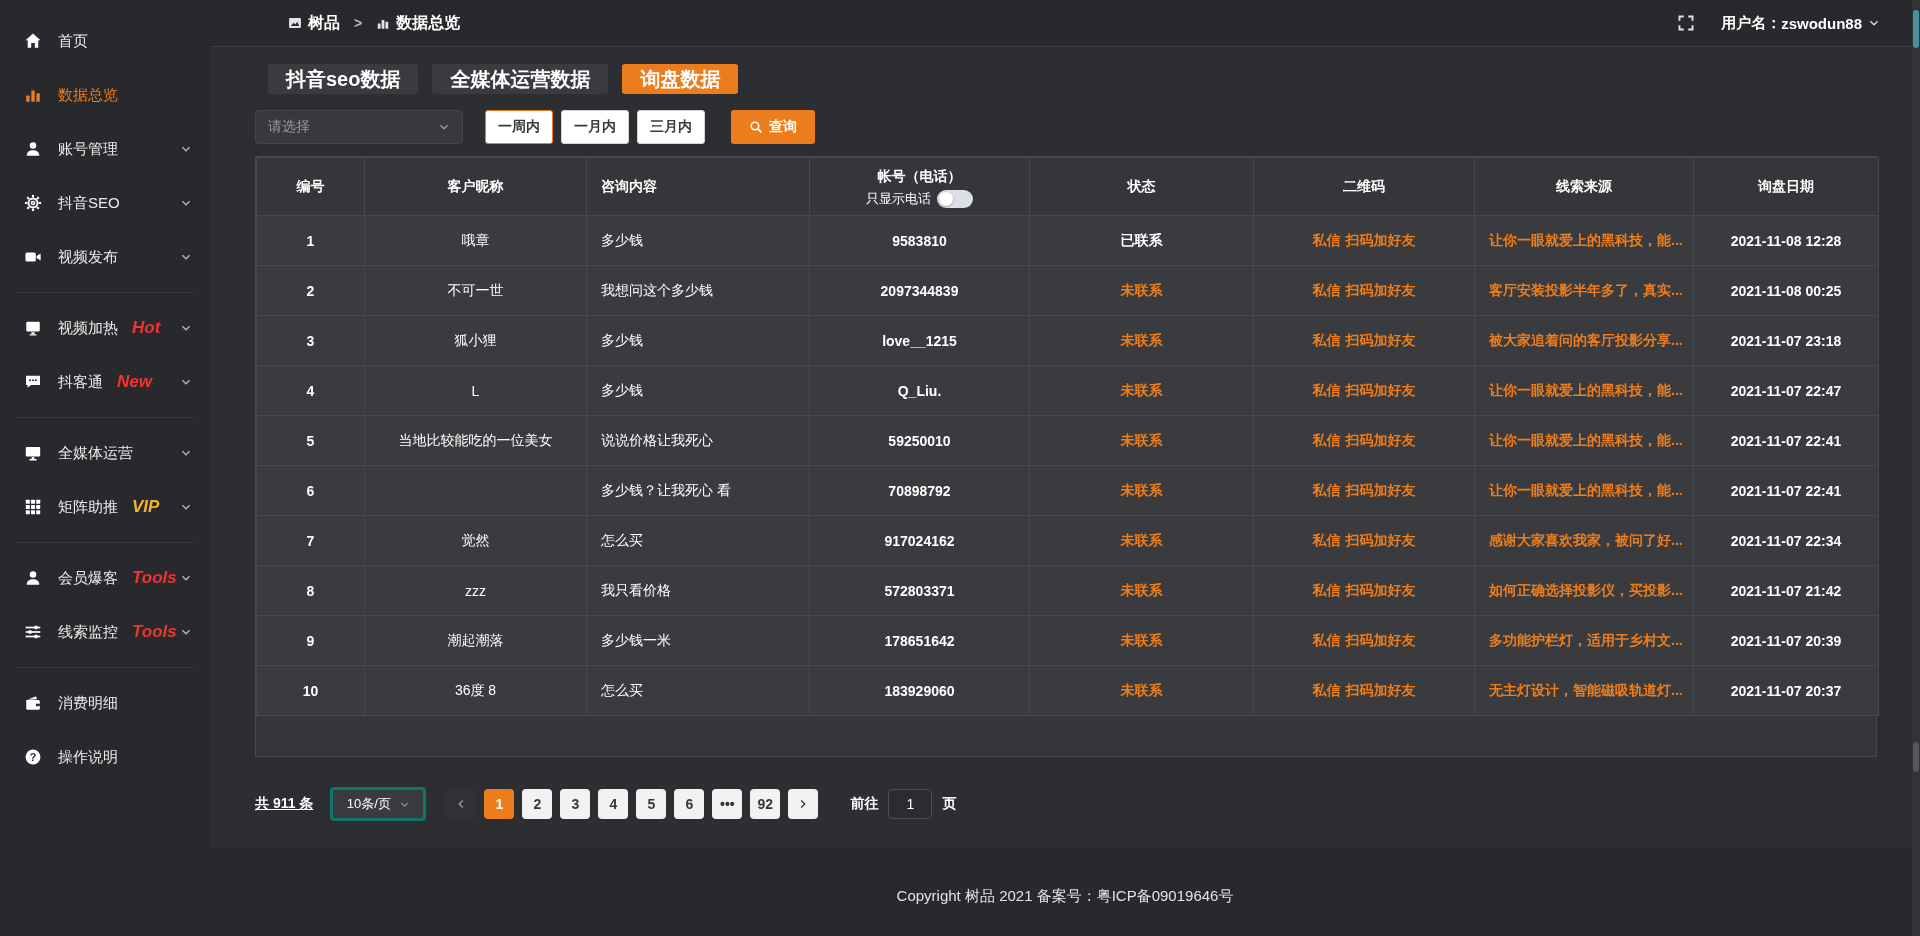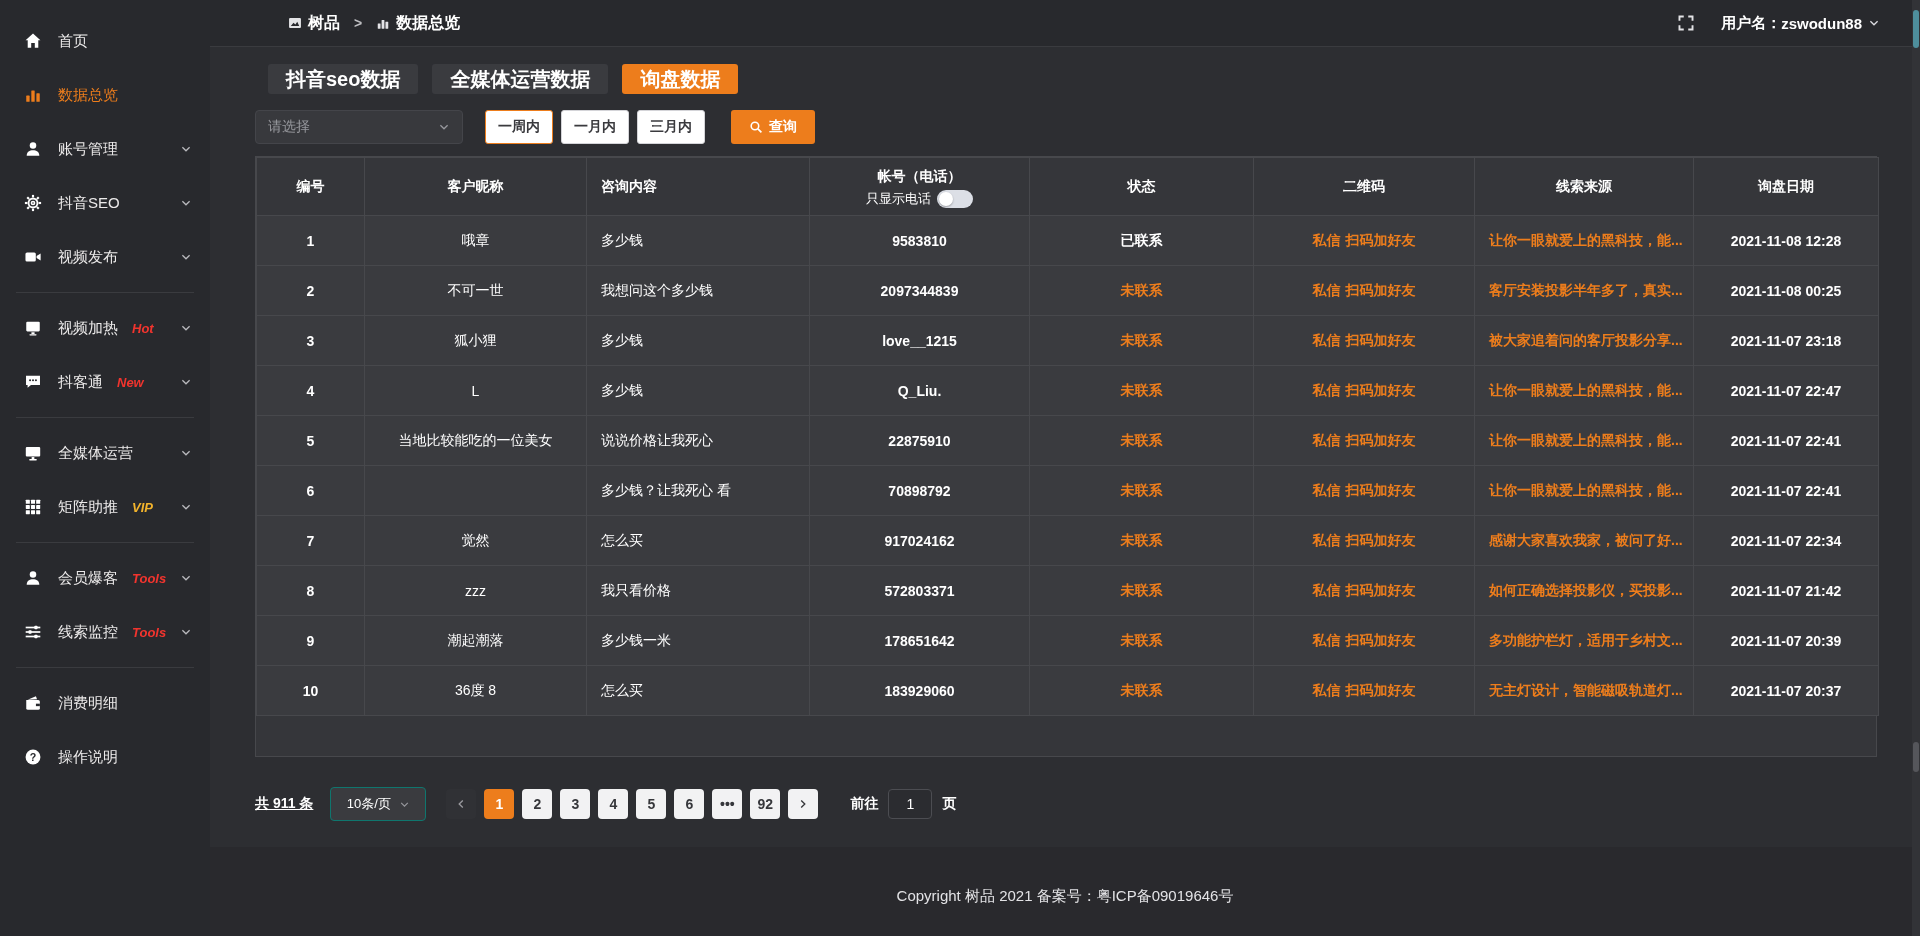--- a/index.html
+++ b/index.html
@@ -24,21 +24,21 @@
   .logo-cn { font-weight:bold; font-size:27px; margin-left:4px; }
   .nav { display:flex; flex-direction:column; padding-top:6px; }
   .nav-item {
     height:54px; display:flex; align-items:center; padding:0 18px 0 24px;
     font-size:15px; color:#eceaea; cursor:pointer;
   }
   .nav-item .ico { width:18px; height:18px; margin-right:16px; display:inline-flex; color:#fff; }
   .nav-item .ico svg { width:18px; height:18px; }
   .nav-item.active, .nav-item.active .ico { color:#ED7D1C; }
   .nav-label { flex:none; }
-  .badge { font-size:13px; font-style:italic; font-weight:bold; margin-left:14px; }
+  .badge { font-size:17px; font-style:italic; font-weight:bold; margin-left:14px; }
   .badge.danger { color:#f1342e; }
   .badge.vip { color:#f3b42c; }
   .nav-chevron { margin-left:auto; color:#b9b9bd; display:inline-flex; }
   .nav-chevron svg { width:12px; height:12px; }
   .nav-divider { height:1px; background:#3a3b3f; margin:8px 16px; }
 
   
   .main { flex:1; display:flex; flex-direction:column; min-width:0; }
   .topbar {
     height:47px; flex:none; background:#28292d; display:flex; align-items:center;
@@ -107,21 +107,21 @@
   }
   .toggle::after {
     content:""; position:absolute; left:2px; top:2px; width:14px; height:14px; border-radius:50%;
     background:#fff; box-shadow:0 1px 2px rgba(0,0,0,.3);
   }
 
   
   .pager { display:flex; align-items:center; margin-top:30px; gap:8px; font-size:14px; }
   .pager-total { margin-right:9px; font-weight:bold;text-decoration:underline; }
   .size-select {
-    width:96px; height:34px; background:#3a3b3f; border:1px solid #0f766e; border-radius:4px;
+    width:96px; height:34px; background:#3a3b3f; border:3px solid #0f766e; border-radius:4px;
     display:flex; align-items:center; justify-content:center; gap:8px; font-size:13px; cursor:pointer;
   }
   .size-select .chev { display:inline-flex; color:#97989d; } .size-select .chev svg { width:11px; height:11px; }
   .pg-btn {
     min-width:30px; height:30px; border-radius:4px; display:flex; align-items:center; justify-content:center;
     font-size:14px; font-weight:bold; cursor:pointer; padding:0 4px;
   }
   .pg-prev { background:#303135; color:#9a9a9f; margin-left:12px; }
   .pg-light { background:#f2f2f3; color:#36373b; }
   .pg-active { background:#ED7D1C; color:#fff; }
@@ -498,21 +498,21 @@
                 <td class="num">Q_Liu.</td>
                 <td><span class="status-orange">未联系</span></td>
                 <td class="qr-cell"><a>私信</a><a>扫码加好友</a></td>
                 <td class="al src"><span class="src-link">让你一眼就爱上的黑科技，能...</span></td>
                 <td class="date">2021-11-07 22:47</td>
               </tr>
               <tr>
                 <td class="num">5</td>
                 <td>当地比较能吃的一位美女</td>
                 <td class="al">说说价格让我死心</td>
-                <td class="num">22875910</td>
+                <td class="num">59250010</td>
                 <td><span class="status-orange">未联系</span></td>
                 <td class="qr-cell"><a>私信</a><a>扫码加好友</a></td>
                 <td class="al src"><span class="src-link">让你一眼就爱上的黑科技，能...</span></td>
                 <td class="date">2021-11-07 22:41</td>
               </tr>
               <tr>
                 <td class="num">6</td>
                 <td></td>
                 <td class="al">多少钱？让我死心 看</td>
                 <td class="num">70898792</td>

